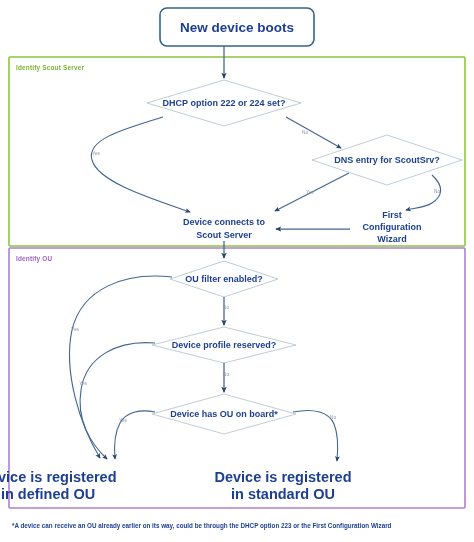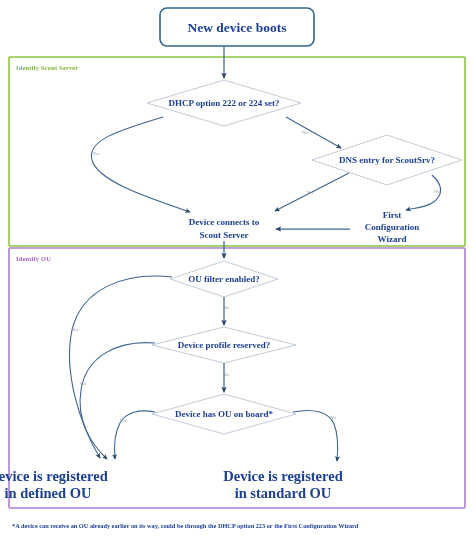--- a/index.html
+++ b/index.html
@@ -12,21 +12,20 @@
     height: 542px;
     font-family: "Liberation Sans", sans-serif;
     position: relative;
     overflow: hidden;
   }
   #diagram-root {
     position: absolute;
     left: 0; top: 0;
     width: 412px;
     height: 542px;
-    font-family: Liberation Serif, serif;
   }
   svg#flow {
     display: block;
     width: 474px;
     height: 542px;
   }
   .grp-rect { fill: #ffffff; }
   .grp-label {
     font-size: 6.4px;
     font-weight: bold;

